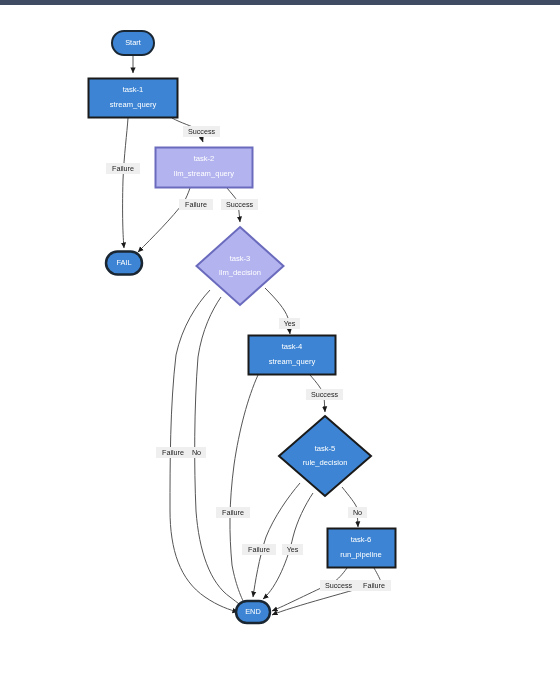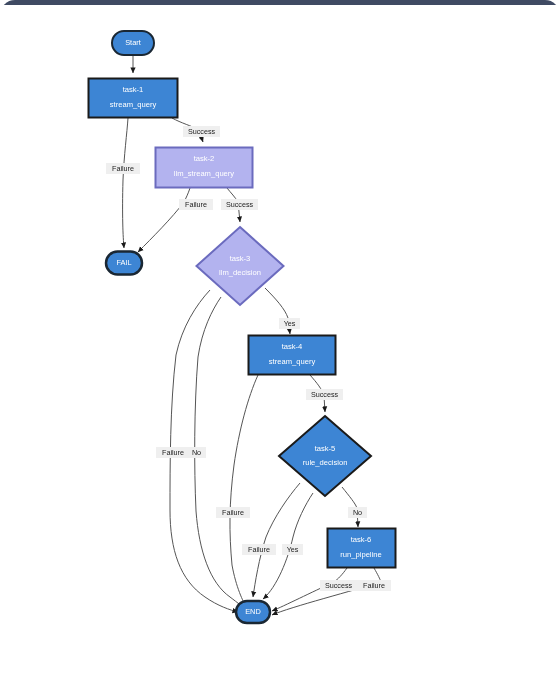--- a/index.html
+++ b/index.html
@@ -7,21 +7,20 @@
     padding: 0;
     background: #ffffff;
   }
   #page {
     position: relative;
     width: 560px;
     height: 684px;
     background: #ffffff;
     overflow: hidden;
     font-family: "Liberation Sans", sans-serif;
-    border-radius: 15px;
   }
   #top-bar {
     position: absolute;
     left: 0; top: 0;
     width: 560px;
     height: 5px;
     background: #3f4a63;
   }
   #canvas {
     position: absolute;

